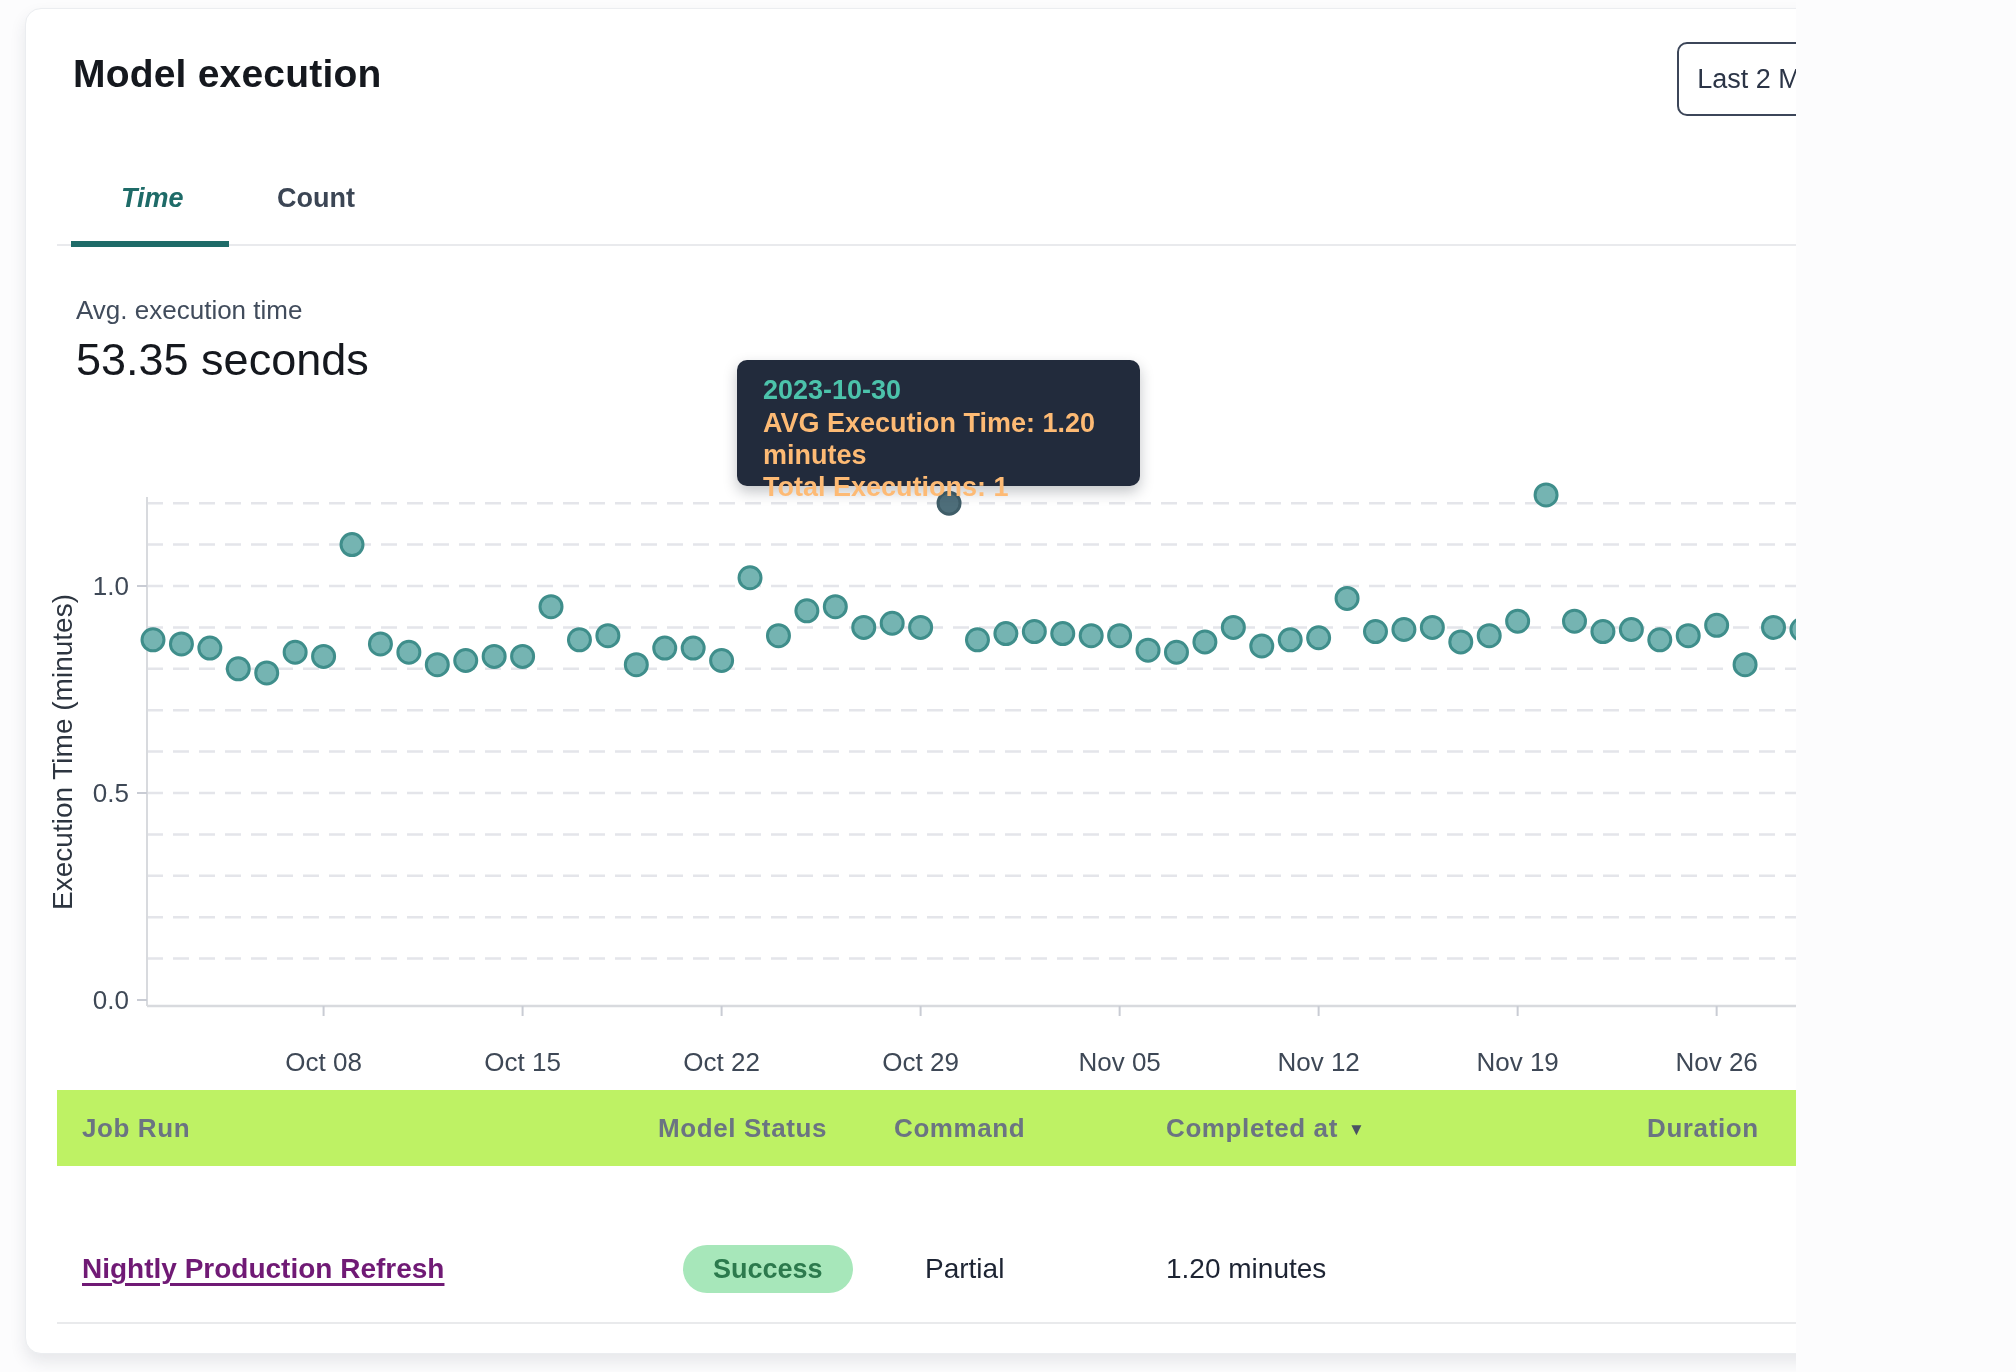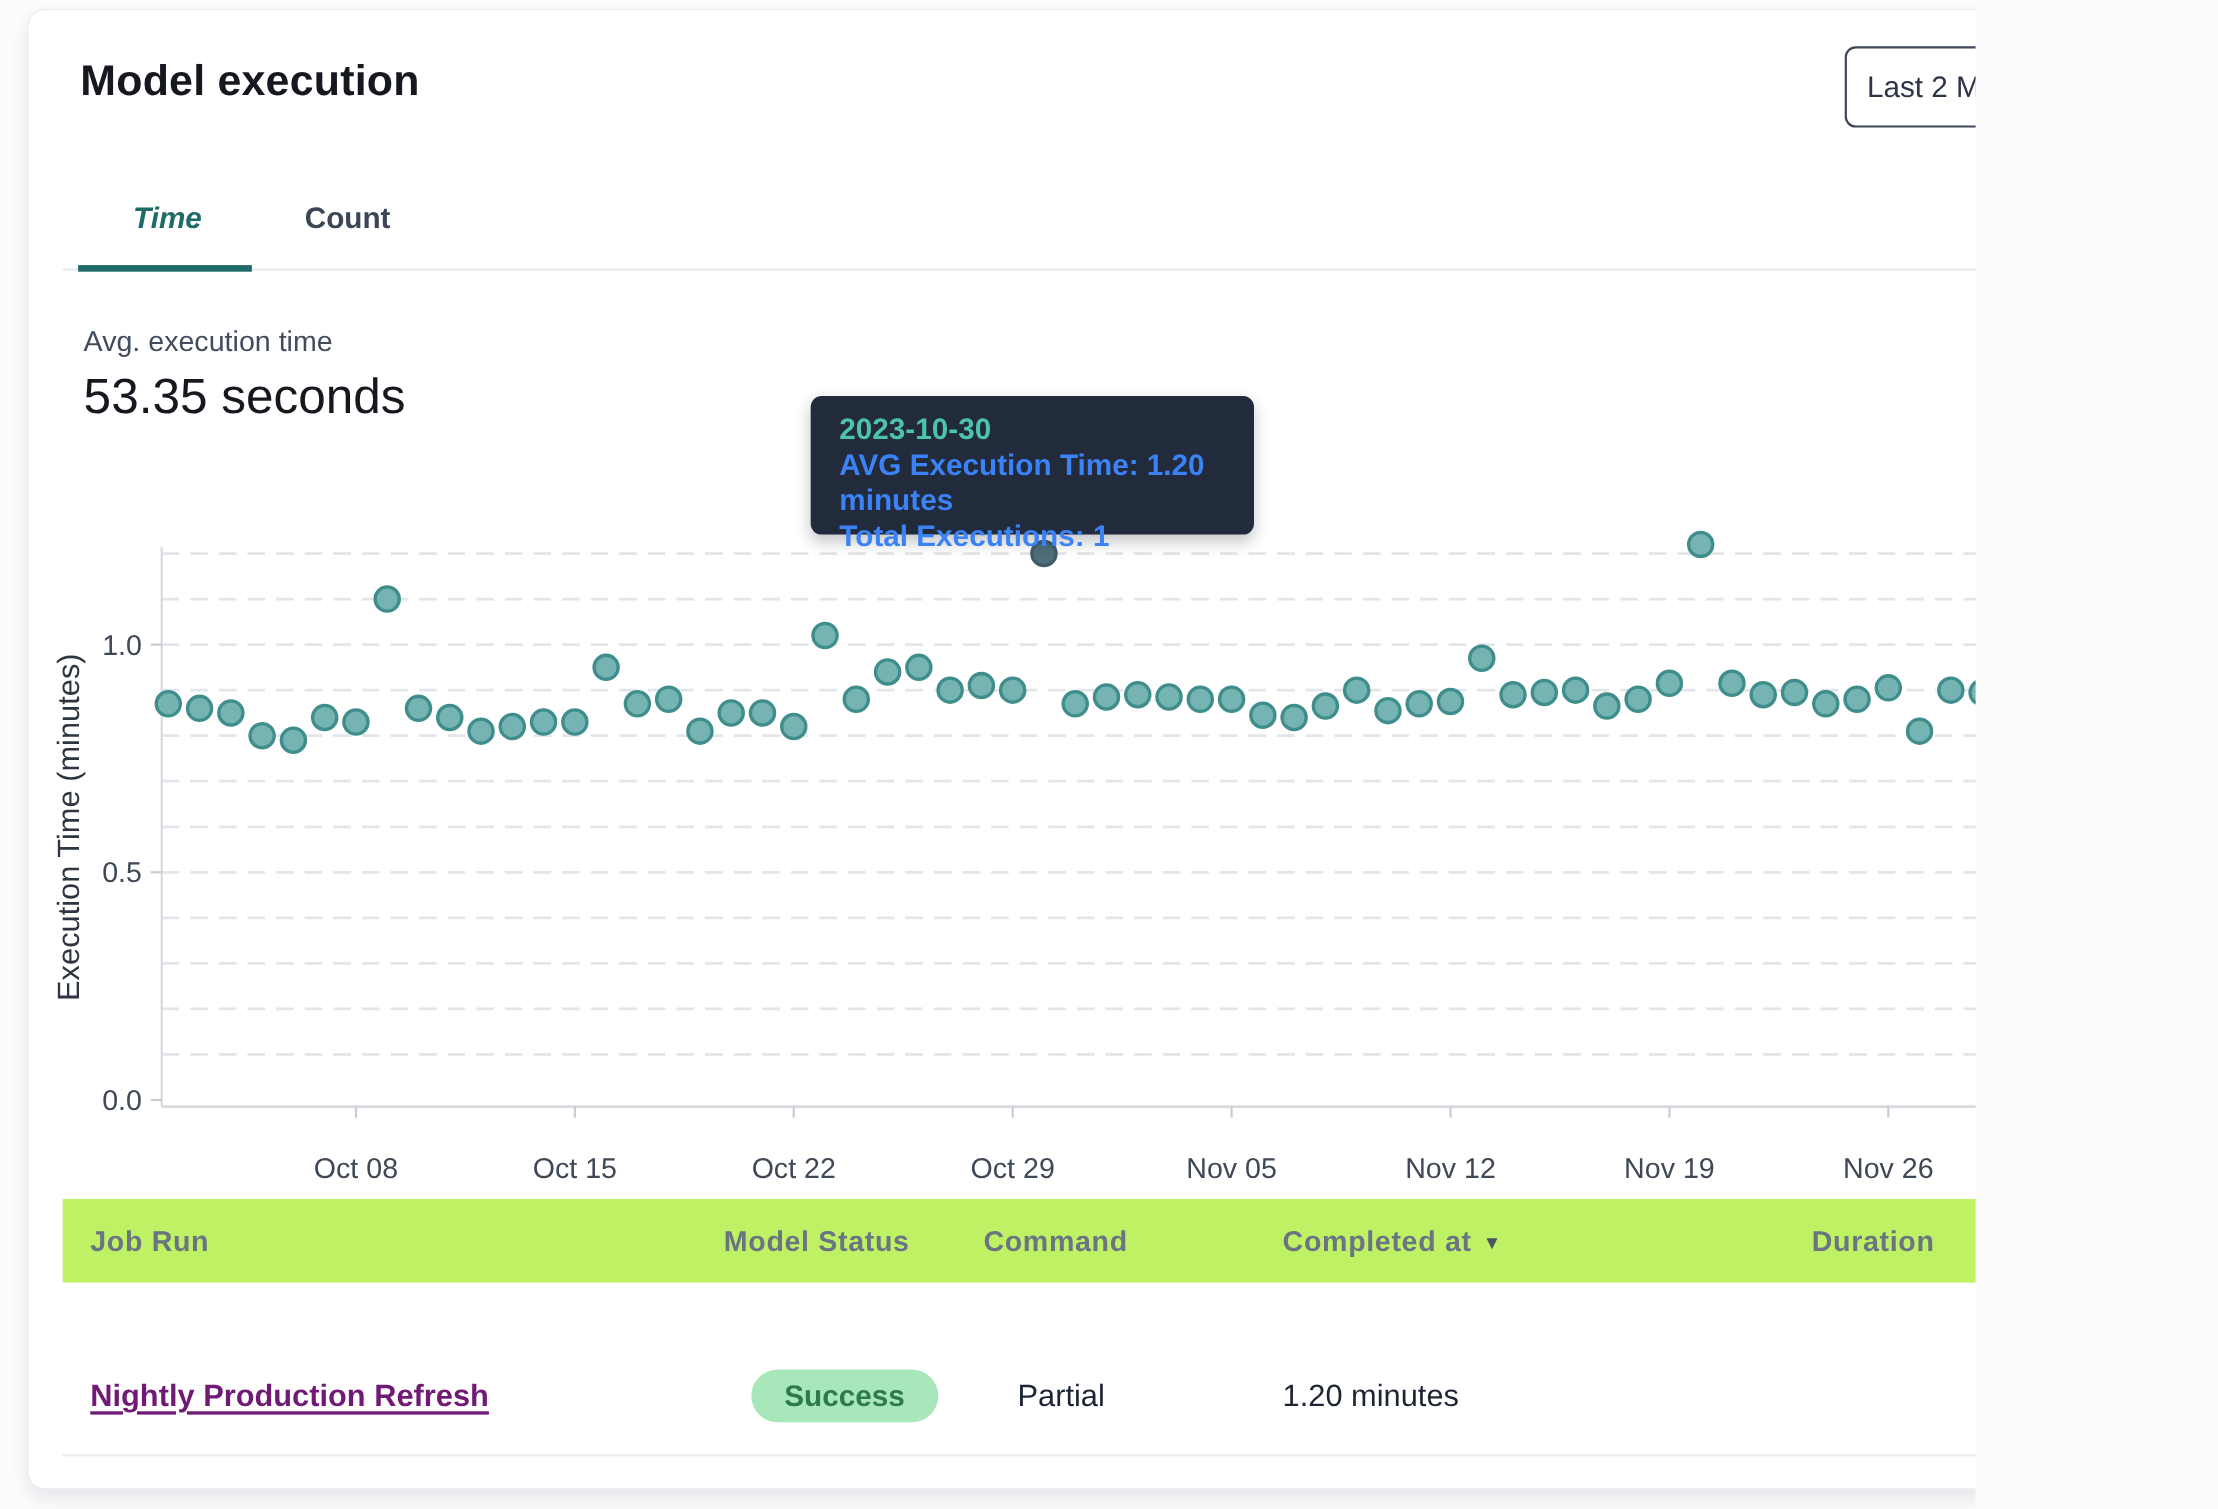--- a/index.html
+++ b/index.html
@@ -15,21 +15,21 @@
   .tab-time{left:121px;color:#1e6b68;font-style:italic;}
   .tab-count{left:277px;color:#3b4554;}
   .tabs-divider{left:57px;top:244px;width:1887px;height:2px;background:#e9eaed;}
   .tab-underline{left:71px;top:241px;width:158px;height:6px;background:#1e6b68;}
   .summary-label{left:76px;top:295px;font-size:26px;color:#414c5c;}
   .summary-value{left:76px;top:334px;font-size:45px;font-weight:500;color:#15181e;}
   #chart{left:0;top:0;width:2016px;height:1372px;pointer-events:none;}
   .tooltip{left:737px;top:360px;width:403px;height:126px;background:#222b3c;border-radius:10px;
         box-shadow:0 6px 14px rgba(20,26,40,.25);padding:14px 0 0 26px;box-sizing:border-box;}
   .tt-date{font-size:27px;font-weight:600;color:#4cc3ab;line-height:33px;}
-  .tt-line{font-size:27px;font-weight:600;color:#3b82f6;line-height:32px;}
+  .tt-line{font-size:27px;font-weight:600;color:#fdba74;line-height:32px;}
   .thead{left:57px;top:1090px;width:1887px;height:76px;background:#bef264;display:grid;
         grid-template-columns:576px 236px 260px 481px auto;align-items:center;padding-left:25px;box-sizing:border-box;}
   .th{font-size:26px;font-weight:600;color:#6b7482;letter-spacing:.6px;}
   .th-pad, .td-pad{padding-left:12px;}
   .sort-icon{font-size:17px;color:#4a5263;margin-left:10px;vertical-align:2px;}
   .trow{left:57px;top:1216px;width:1887px;height:108px;display:grid;
         grid-template-columns:576px 236px 260px 481px auto;align-items:center;padding-left:25px;
         box-sizing:border-box;border-bottom:2px solid #e9eaec;background:#fff;}
   .job-link{font-size:28px;font-weight:700;color:#701a75;text-decoration:underline;
         text-decoration-thickness:2.5px;text-underline-offset:5px;cursor:pointer;}

